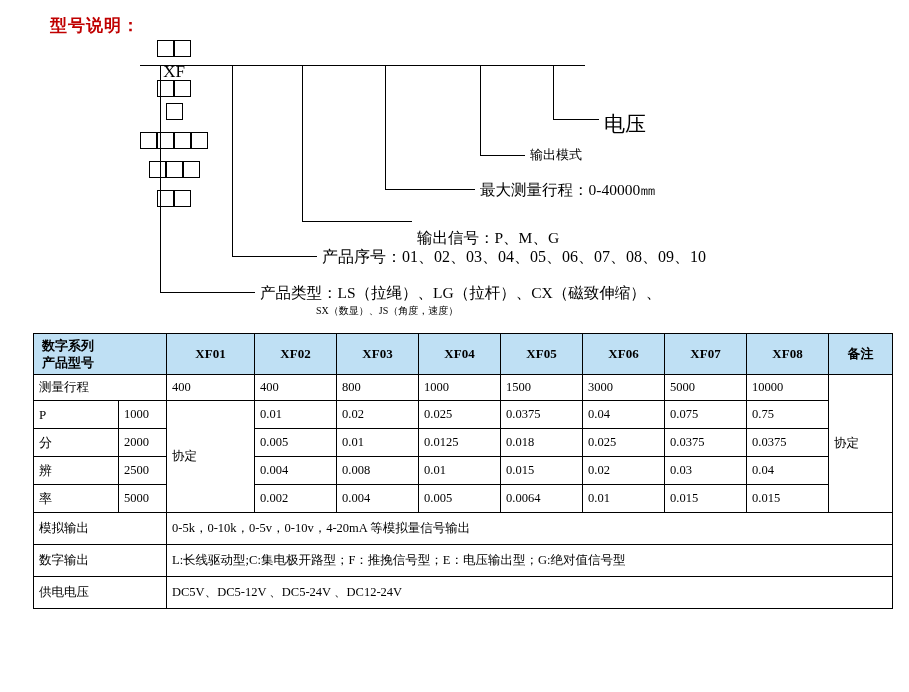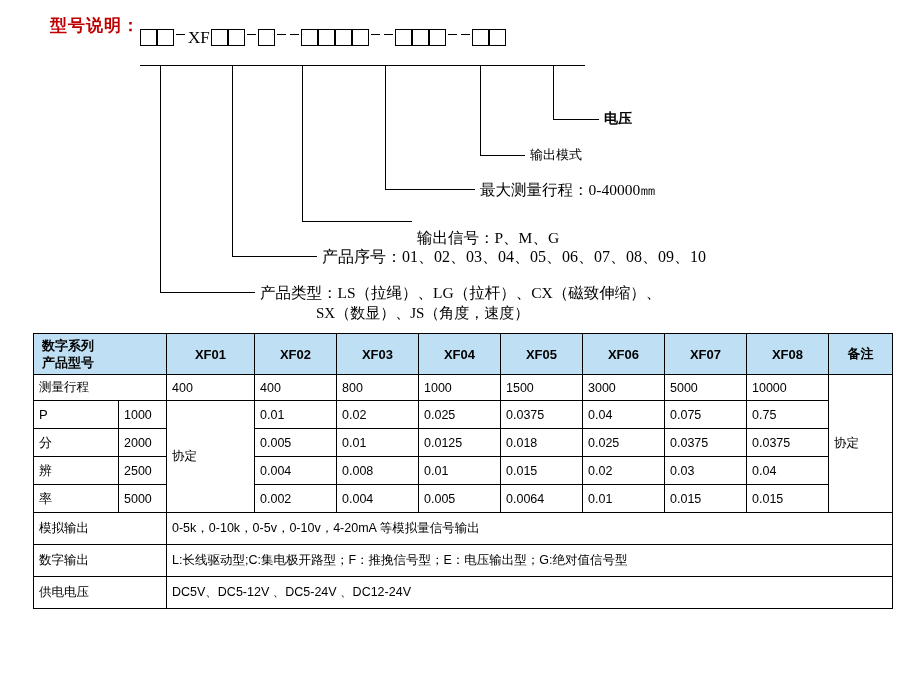--- a/index.html
+++ b/index.html
@@ -25,26 +25,27 @@
     font-weight: bold;
     color: #c00000;
     font-family: "Liberation Serif", serif;
     letter-spacing: 1px;
   }
 
   
   .code-row {
     position: absolute;
     left: 140px;
-    top: 24px;
+    top: 40px;
     height: 26px;
     display: flex;
     align-items: center;
     font-size: 17px;
     font-family: "Liberation Serif", serif;
+    flex-direction: column;
   }
   .code-row .grp {
     display: flex;
     align-items: flex-end;
   }
   .box {
     width: 17px;
     height: 17px;
     border: 1px solid #000;
     box-sizing: border-box;
@@ -91,21 +92,21 @@
     white-space: nowrap;
   }
 
   
   table.spec {
     position: absolute;
     left: 33px;
     top: 333px;
     border-collapse: collapse;
     font-size: 12.5px;
-    font-family: Liberation Sans, sans-serif;
+    font-family: Liberation Serif, serif;
     table-layout: fixed;
   }
   table.spec td, table.spec th {
     border: 1px solid #000;
     padding: 3px 5px;
     vertical-align: middle;
     font-weight: normal;
     text-align: left;
   }
   table.spec thead td {
@@ -191,27 +192,27 @@
 
 <div class="vline" style="left:302px; top:65px; height:156px;"></div>
 <div class="hline" style="left:302px; top:221px; width:110px;"></div>
 
 <div class="vline" style="left:232px; top:65px; height:191px;"></div>
 <div class="hline" style="left:232px; top:256px; width:85px;"></div>
 
 <div class="vline" style="left:160px; top:65px; height:227px;"></div>
 <div class="hline" style="left:160px; top:292px; width:95px;"></div>
 
-<div class="lbl" style="left:604px; top:110px; font-size:14px;font-weight:bold;">电压</div>
+<div class="lbl" style="left:604px; top:110px; font-size:21px;">电压</div>
 <div class="lbl" style="left:530px; top:146px; font-size:13px;">输出模式</div>
 <div class="lbl" style="left:480px; top:180px; font-size:15.5px;">最大测量行程：0-40000㎜</div>
 <div class="lbl" style="left:417px; top:228px; font-size:15.5px;">输出信号：P、M、G</div>
 <div class="lbl" style="left:322px; top:247px; font-size:16px;">产品序号：01、02、03、04、05、06、07、08、09、10</div>
 <div class="lbl" style="left:260px; top:283px; font-size:15.5px;">产品类型：LS（拉绳）、LG（拉杆）、CX（磁致伸缩）、</div>
-<div class="lbl" style="left:316px; top:304px; font-size:15px;">SX（数显）、JS（角度，速度）</div>
+<div class="lbl" style="left:316px; top:304px; font-size:10px;">SX（数显）、JS（角度，速度）</div>
 
 <table class="spec">
   <colgroup>
     <col style="width:85px">
     <col style="width:48px">
     <col style="width:88px">
     <col style="width:82px">
     <col style="width:82px">
     <col style="width:82px">
     <col style="width:82px">

